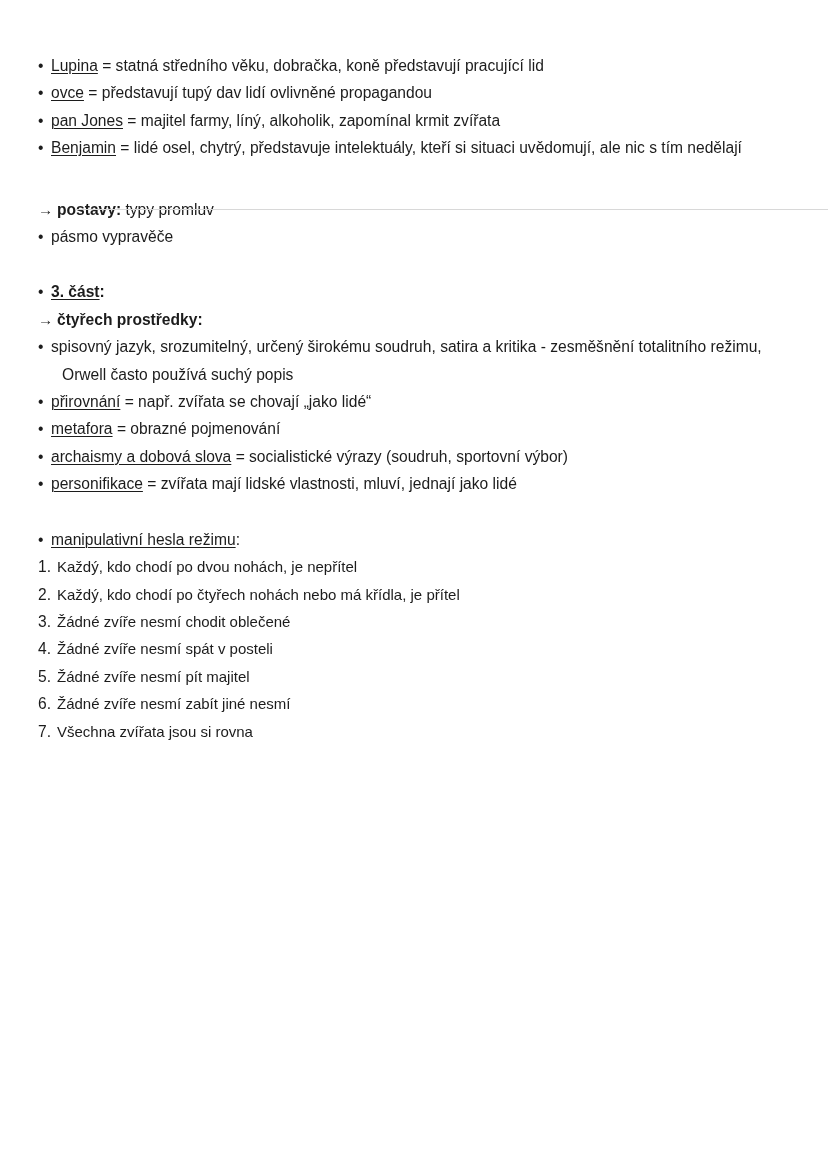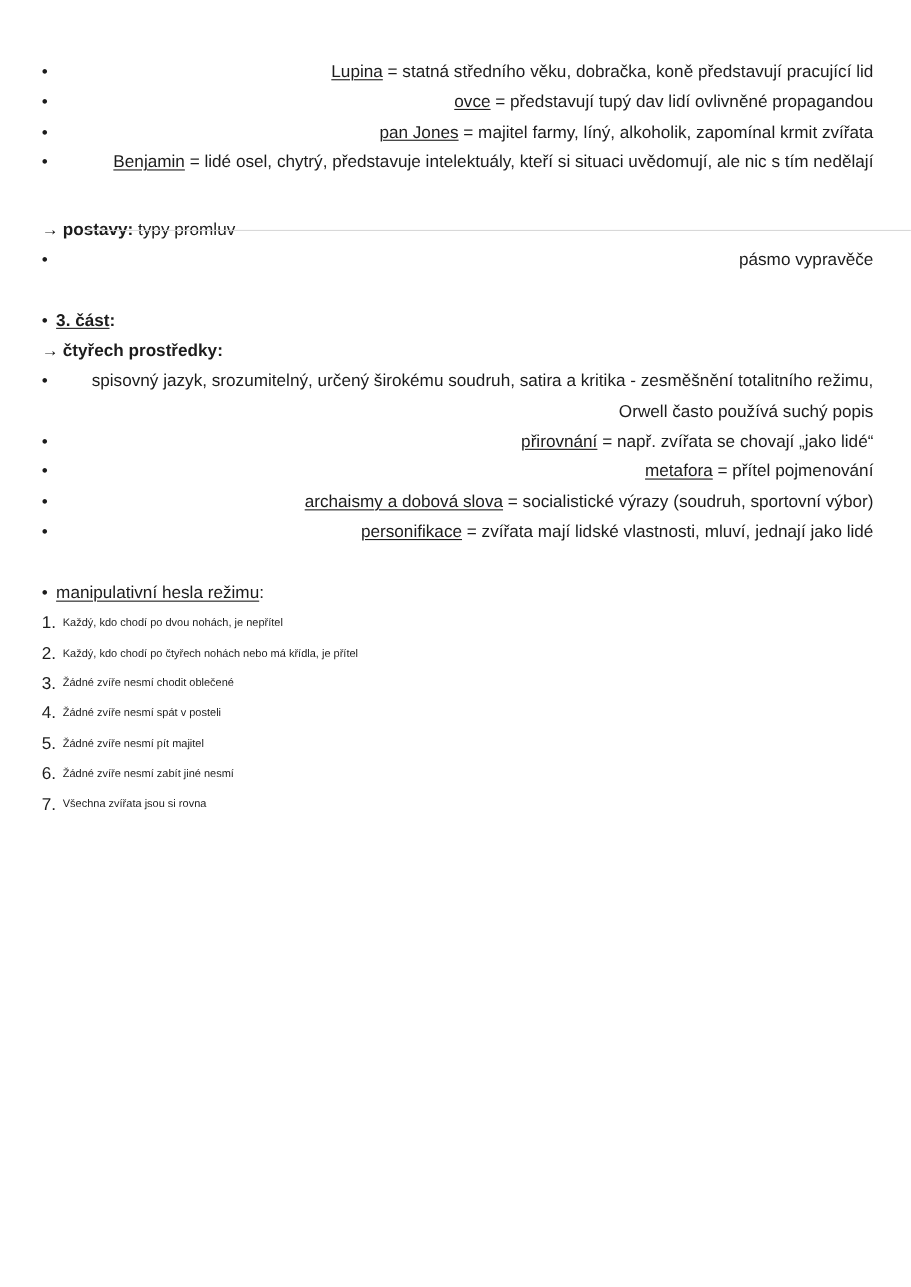--- a/index.html
+++ b/index.html
@@ -54,37 +54,36 @@
     flex: 1 1 auto;
     font-size: 15.6px;
     line-height: 27.4px;
     text-indent: 0;
     padding-left: 0;
   }
   
   .body.hang {
     padding-left: 11px;
     text-indent: -11px;
-    text-align: right;
   }
 
   
   .numrow {
     display: flex;
     align-items: flex-start;
   }
   .num {
     flex: 0 0 auto;
     width: 19px;
     font-size: 15.6px;
     line-height: 27.4px;
   }
   .numbody {
     flex: 1 1 auto;
-    font-size: 10px;
+    font-size: 15px;
     line-height: 27.4px;
   }
 
   .u { text-decoration: underline; text-underline-offset: 2px; text-decoration-thickness: 1px; }
   .b { font-weight: 700; }
 
   
   .divider {
     position: absolute;
     left: 38px;
@@ -171,21 +170,21 @@
         <span class="body hang"><span>spisovný jazyk, srozumitelný, určený širokému soudruh, satira a kritika - zesměšnění totalitního režimu, Orwell často používá suchý popis</span></span>
       </div>
 
       <div class="row">
         <span class="marker">•</span>
         <span class="body hang"><span class="u">přirovnání</span><span> = např. zvířata se chovají „jako lidé“</span></span>
       </div>
 
       <div class="row">
         <span class="marker">•</span>
-        <span class="body hang"><span class="u">metafora</span><span> = přítel pojmenování</span></span>
+        <span class="body hang"><span class="u">metafora</span><span> = obrazné pojmenování</span></span>
       </div>
 
       <div class="row">
         <span class="marker">•</span>
         <span class="body hang"><span class="u">archaismy a dobová slova</span><span> = socialistické výrazy (soudruh, sportovní výbor)</span></span>
       </div>
 
       <div class="row">
         <span class="marker">•</span>
         <span class="body hang"><span class="u">personifikace</span><span> = zvířata mají lidské vlastnosti, mluví, jednají jako lidé</span></span>

